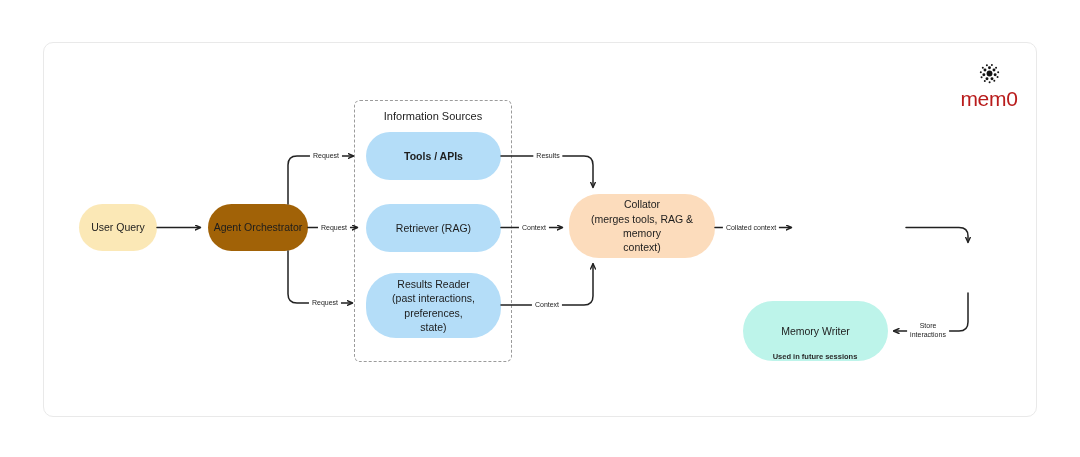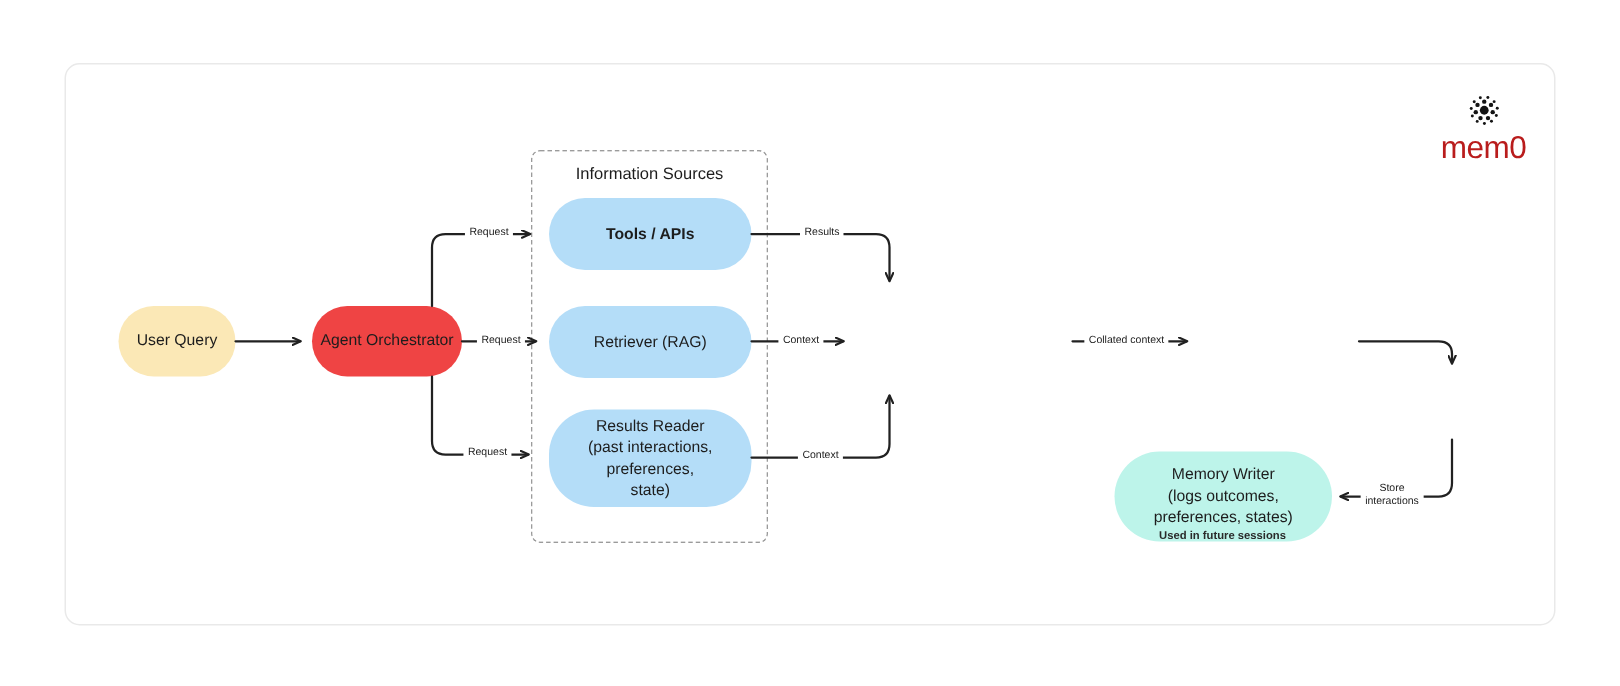--- a/index.html
+++ b/index.html
@@ -63,45 +63,48 @@
 <div class="canvas">
 
   <div class="group-box">
     <div class="group-label">Information Sources</div>
   </div>
 
   <div class="node n-user-query" style="background: rgb(251, 232, 182);">
     <span class="title">User Query</span>
   </div>
 
-  <div class="node n-agent-orch" style="background: #ef4444;">
+  <div class="node n-agent-orch" style="background: #a16207;">
     <span class="title">Agent Orchestrator</span>
   </div>
 
   <div class="node n-tools" style="background: rgb(180, 221, 248); font-weight: bold;">
     <span class="title">Tools / APIs</span>
   </div>
 
   <div class="node n-retriever" style="background: rgb(180, 221, 248);">
     <span class="title">Retriever (RAG)</span>
   </div>
 
   <div class="node n-memory-reader tall" style="background: rgb(180, 221, 248);">
     <span class="title">Results Reader</span>
     <span class="subtitle">(past interactions, preferences,
 state)</span>
   </div>
 
+  <div class="node n-collator tall" style="background: rgb(252, 220, 188);">
+    <span class="title">Collator</span>
+    <span class="subtitle">(merges tools, RAG &amp; memory
+context)</span>
+  </div>
 
 
 
   <div class="node n-memory-writer tall" style="background: rgb(189, 244, 234);">
     <span class="title">Memory Writer</span>
-    <span class="subtitle">(logs outcomes,
-preferences, states)</span>
   </div>
 
   <svg class="wires" viewBox="0 0 994 375" aria-hidden="true">
     <defs>
       <marker id="arrow" viewBox="0 0 7 6" markerWidth="7" markerHeight="6" refX="5.5" refY="3" orient="auto" markerUnits="userSpaceOnUse">
         <path d="M0.5 0.5 L6 3 L0.5 5.5" style="stroke:#212121;stroke-width:1.4;fill:none;stroke-linecap:round;stroke-linejoin:round"></path>
       </marker>
     </defs>
     <path d="M113 184.5 H156" marker-end="url(#arrow)"></path>
     <path d="M244 161 V122 Q244 113 253 113 H309" marker-end="url(#arrow)"></path>

